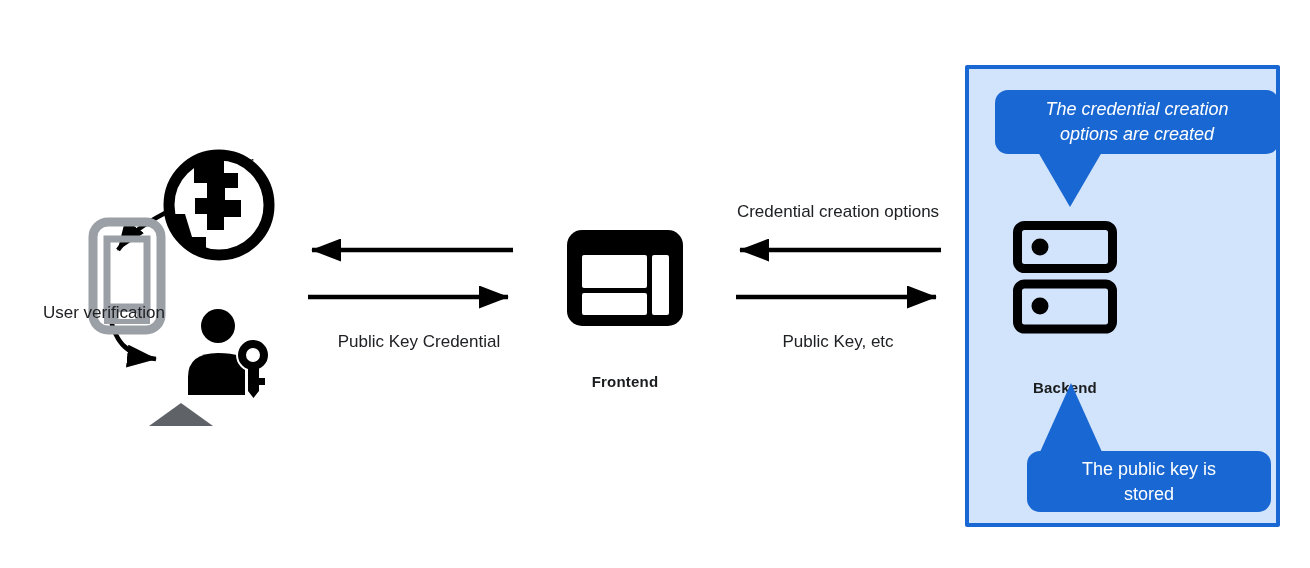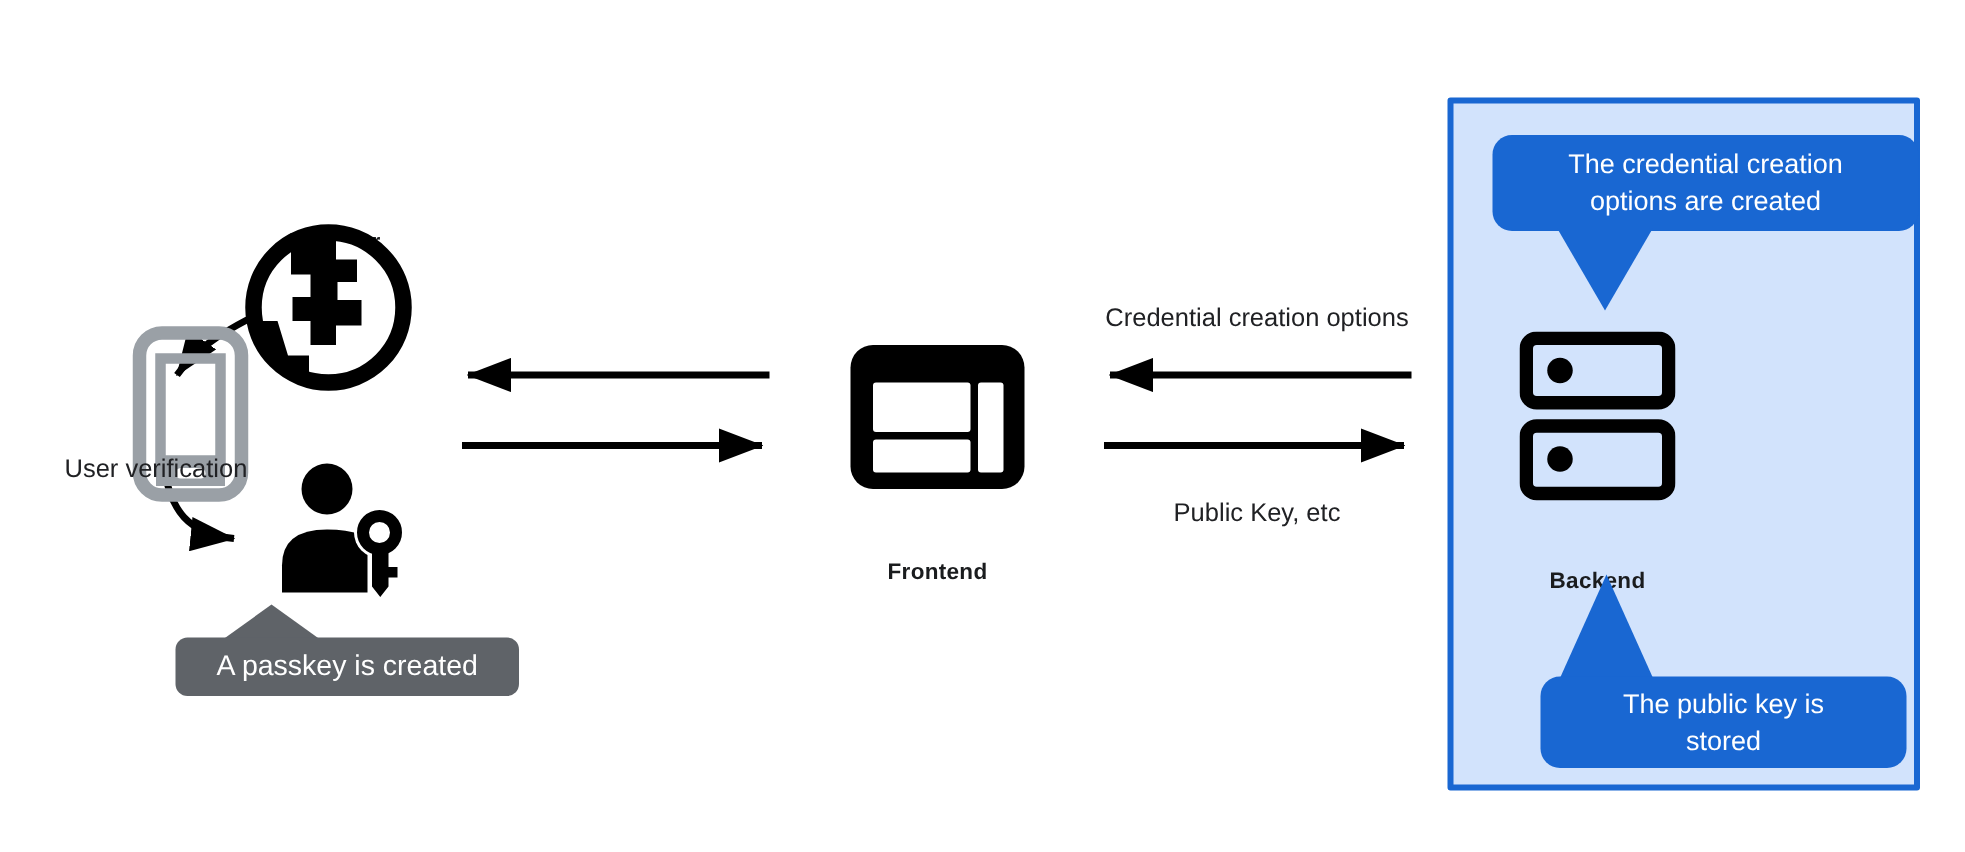--- a/index.html
+++ b/index.html
@@ -29,21 +29,21 @@
   
   .panel {
     position:absolute; left:965px; top:65px; width:315px; height:462px;
     background:#d2e3fc; border:4px solid #1967d2; box-sizing:border-box; border-radius:2px;
   }
   .bubble {
     position:absolute; background:#1967d2; color:#fff; border-radius:13px;
     font-size:18px; line-height:25px; display:flex; align-items:center; justify-content:center;
     text-align:center;
   }
-  .bubble-top   { left:995px; top:90px;  width:284px; height:64px; }
+  .bubble-top   { left:995px; top:90px;  width:284px; height:64px;font-style:italic; }
   .bubble-bottom{ left:1027px; top:451px; width:244px; height:61px; }
   .bubble-top .bubble-text { max-width:228px; }
   .bubble-bottom .bubble-text { max-width:175px; }
   .pointer-down {
     position:absolute; left:1038px; top:152px; width:0; height:0;
     border-left:32px solid transparent; border-right:32px solid transparent;
     border-top:55px solid #1967d2;
   }
   .pointer-up {
     position:absolute; left:1040px; top:383px; width:0; height:0;
@@ -91,24 +91,22 @@
   <svg class="abs" style="left:182px;top:305px;" width="100" height="95" viewBox="0 0 100 95">
     <circle cx="36" cy="21" r="17" fill="#000"></circle>
     <path d="M6,90 L6,72 Q6,48 36,48 Q63,48 69,61 L69,90 Z" fill="#000"></path>
     <circle cx="71" cy="50" r="17" fill="#fff"></circle>
     <rect x="63" y="56" width="17" height="38" fill="#fff"></rect>
     <circle cx="71" cy="50" r="11" fill="none" stroke="#000" stroke-width="8"></circle>
     <path d="M66,60 L77,60 L77,73 L83,73 L83,80 L77,80 L77,86 L71.5,93 L66,86 Z" fill="#000"></path>
   </svg>
 
   <div class="tooltip-dark-pointer"></div>
-  <div class="tooltip-dark">
-    <span>A passkey is created</span>
-  </div>
 
+  <div class="label center" style="left:319px;top:332px;width:200px;">Public Key Credential</div>
 
   <svg class="abs" style="left:565px;top:228px;" width="120" height="100" viewBox="0 0 120 100">
     <rect x="2" y="2" width="116" height="96" rx="15" fill="#000"></rect>
     <rect x="17" y="27" width="65" height="33" rx="2" fill="#fff"></rect>
     <rect x="17" y="65" width="65" height="22" rx="2" fill="#fff"></rect>
     <rect x="87" y="27" width="17" height="60" rx="2" fill="#fff"></rect>
   </svg>
   <div class="label bold center" style="left:565px;top:341px;width:120px;">Frontend</div>
 
   <div class="label center" style="left:713px;top:202px;width:250px;">Credential creation options</div>

